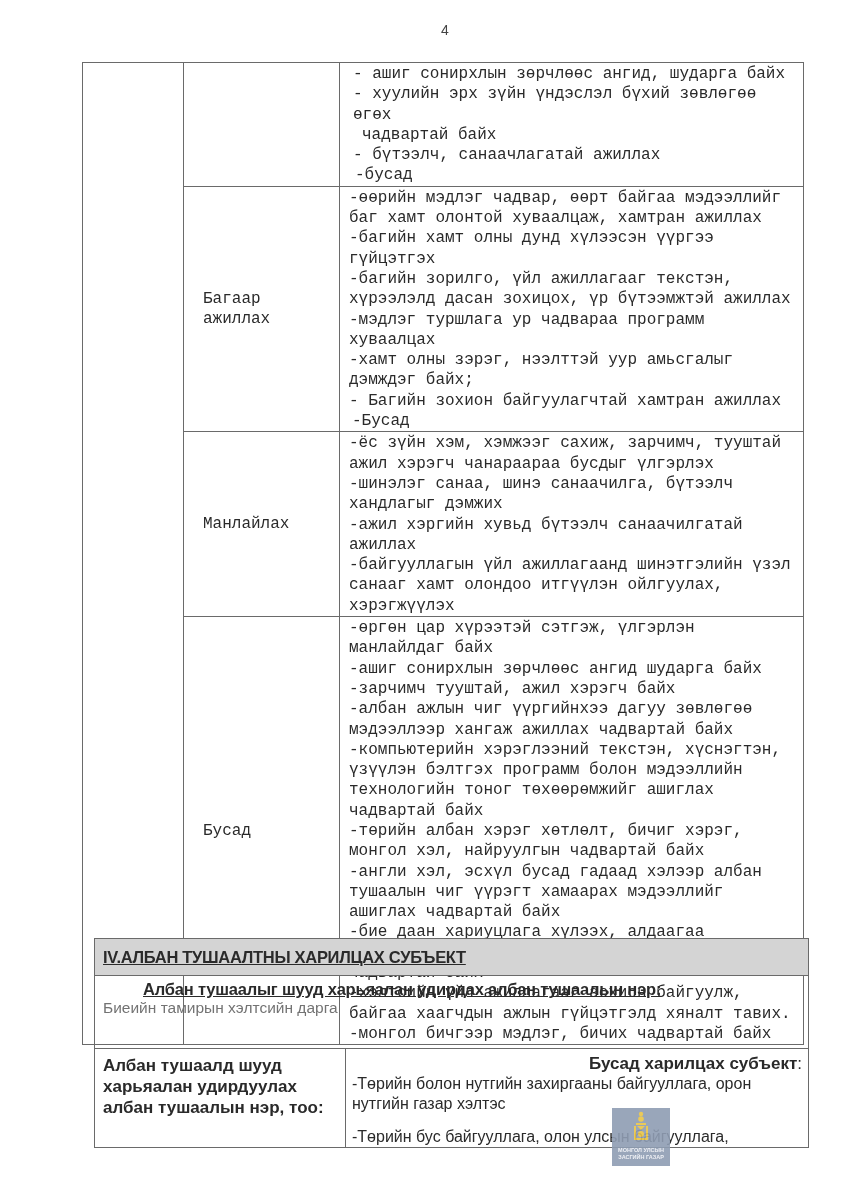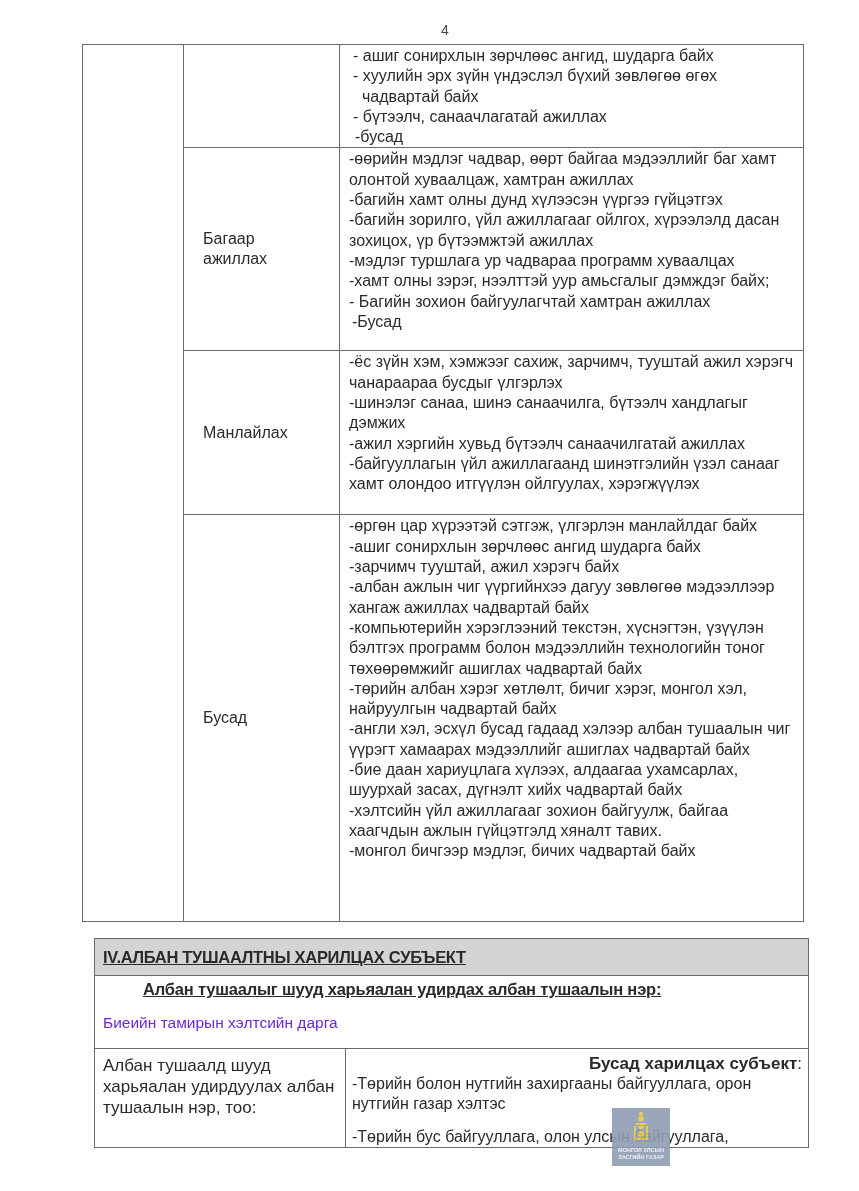--- a/index.html
+++ b/index.html
@@ -8,22 +8,22 @@
       background: #ffffff;
       font-family: "Liberation Sans", sans-serif;
       color: #2a2a2a;
     }
     .page-num {
       position: absolute; left: 441px; top: 22px;
       font-size: 14px; color: #444;
     }
     
     .t1 {
-      position: absolute; left: 82px; top: 44px; width: 721px;
-      border-collapse: collapse; table-layout: fixed;
+      position: absolute; left: 82px; top: 62px; width: 721px;
+      border-collapse: collapse; table-layout: fixed; font-family: Liberation Mono, monospace;
     }
     .t1 td {
       border: 1.5px solid #6a6a6a; vertical-align: top;
       padding: 0; font-size: 16px; line-height: 20.3px;
     }
     .t1 col.c1 { width: 101px; }
     .t1 col.c2 { width: 156px; }
     .t1 col.c3 { width: 464px; }
     .t1 td.label { vertical-align: middle; padding-left: 19px; line-height: 20px; }
     .t1 td.items { padding: 1px 8px 0 9px; }
@@ -42,24 +42,24 @@
       padding-left: 8px !important;
       font-weight: bold; font-size: 16.5px; text-decoration: underline;
       font-family: "Liberation Sans", sans-serif; letter-spacing: -0.3px;
     }
     .super-cell { height: 68px; padding: 4px 8px 0 8px !important; }
     .super-title {
       font-weight: bold; font-size: 16.5px; text-decoration: underline;
       letter-spacing: -0.2px;
       margin-left: 40px;
     }
-    .super-name { font-size: 15.5px; margin-top: 15px; color: #6d28d9; }
+    .super-name { font-size: 15.5px; margin-top: 0; color: #737373; }
     .sub-left {
       height: 92px; padding: 6px 8px 0 8px !important;
-      font-weight: normal; font-size: 17px; line-height: 21px;
+      font-weight: bold; font-size: 17px; line-height: 21px;
     }
     .sub-right { padding: 5px 6px 0 6px !important; font-size: 16px; line-height: 20px; }
     .other-title { font-weight: bold; font-size: 17px; padding-left: 8px; text-align: right; }
     .other-item { display: block; }
     .gap { height: 13px; }
 
     
     .logo {
       position: absolute; left: 612px; top: 1108px; width: 58px; height: 58px;
       background: #8f9db3; opacity: 0.9;
@@ -95,21 +95,21 @@
     </td>
   </tr>
   <tr style="height:203px;">
     <td class="label">
       <span class="item">Багаар</span>
       <span class="item">ажиллах</span>
     </td>
     <td class="items">
       <span class="item">-өөрийн мэдлэг чадвар, өөрт байгаа мэдээллийг баг хамт олонтой хуваалцаж, хамтран ажиллах</span>
       <span class="item">-багийн хамт олны дунд хүлээсэн үүргээ гүйцэтгэх</span>
-      <span class="item">-багийн зорилго, үйл ажиллагааг ойлгох, хүрээлэлд дасан зохицох, үр бүтээмжтэй ажиллах</span>
+      <span class="item">-багийн зорилго, үйл ажиллагааг текстэн, хүрээлэлд дасан зохицох, үр бүтээмжтэй ажиллах</span>
       <span class="item">-мэдлэг туршлага ур чадвараа программ  хуваалцах</span>
       <span class="item">-хамт олны зэрэг, нээлттэй уур амьсгалыг дэмждэг байх;</span>
       <span class="item">- Багийн зохион байгуулагчтай хамтран ажиллах</span>
       <span class="item" style="padding-left:3px;"> -Бусад</span>
     </td>
   </tr>
   <tr style="height:164px;">
     <td class="label">
       <span class="item">Манлайлах</span>
     </td>

